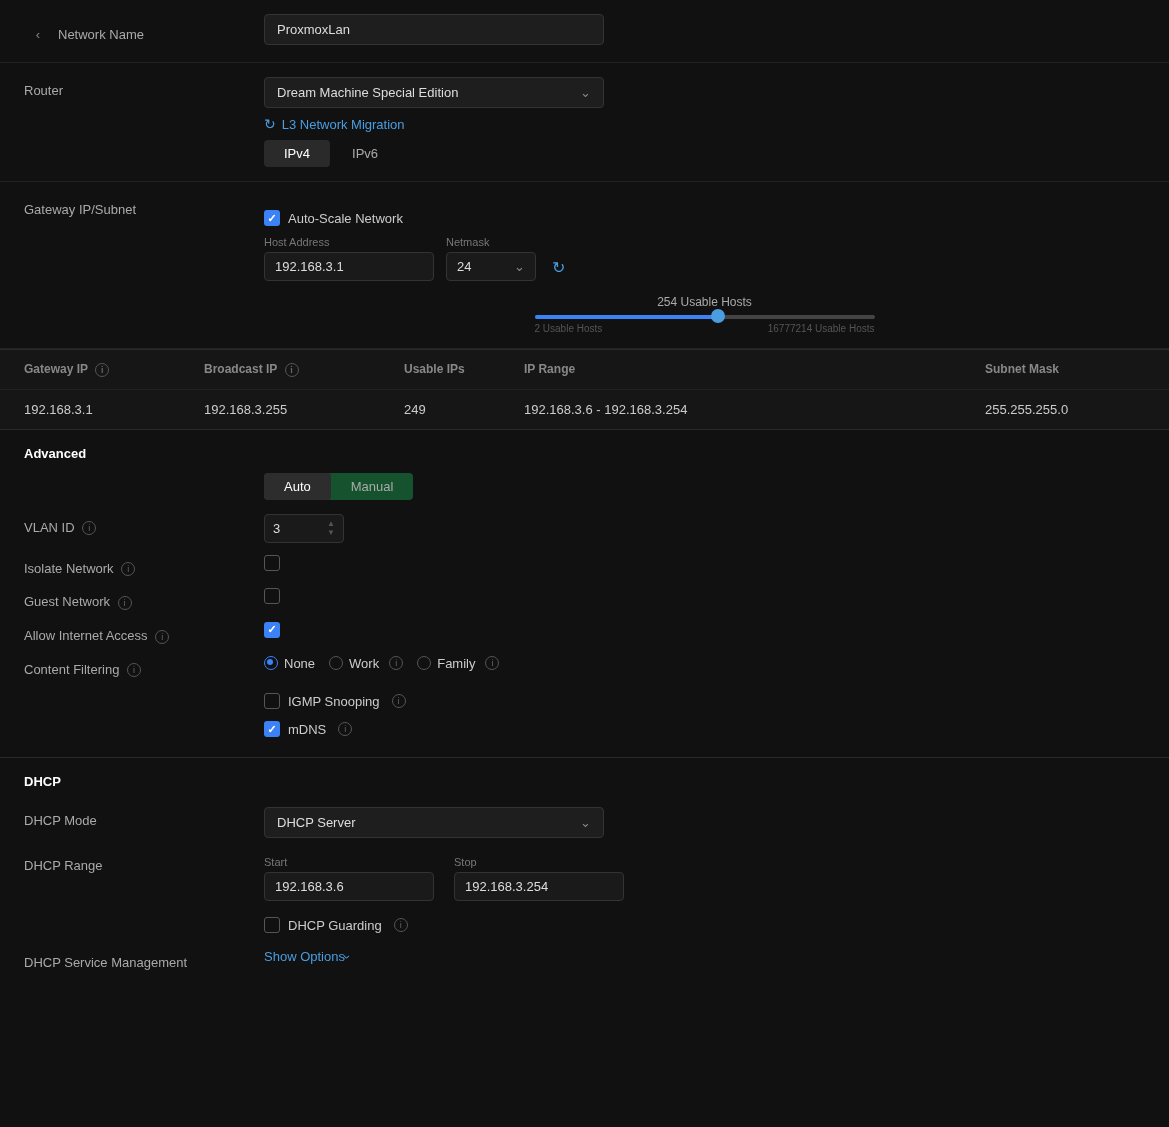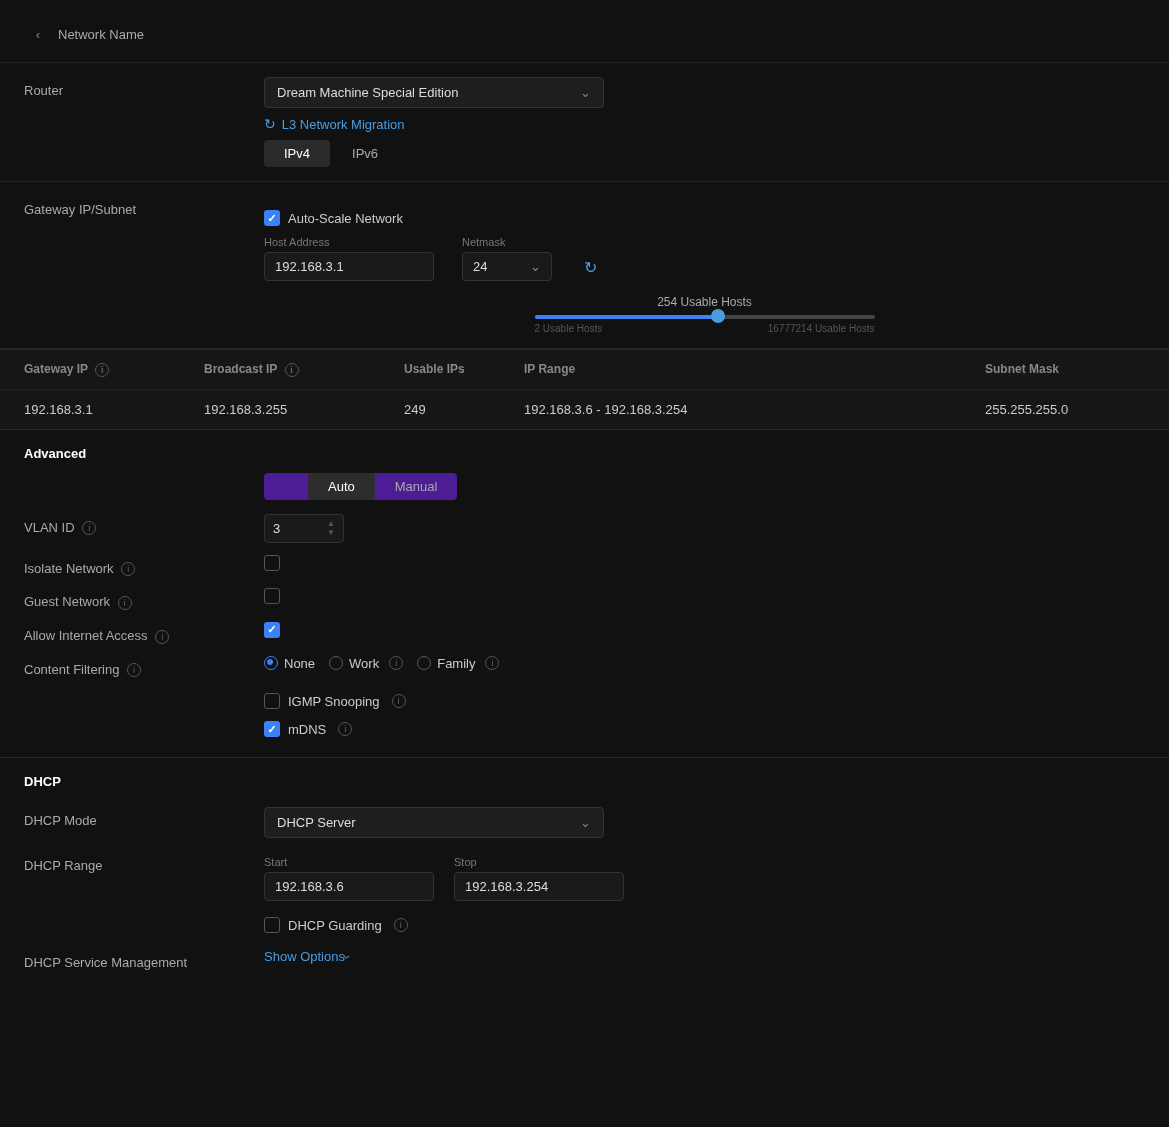--- a/index.html
+++ b/index.html
@@ -111,21 +111,21 @@
     .checkbox-empty {
       width: 16px;
       height: 16px;
       border: 1px solid #555;
       border-radius: 3px;
       cursor: pointer;
       flex-shrink: 0;
     }
     .host-fields {
       display: flex;
-      gap: 28px;
+      gap: 12px;
       margin-top: 10px;
       align-items: flex-end;
     }
     .field-group {
       display: flex;
       flex-direction: column;
       gap: 4px;
     }
     .field-label {
       color: #777;
@@ -250,25 +250,24 @@
     }
     
     .section-header {
       padding: 16px 24px 8px;
       color: #fff;
       font-size: 13px;
       font-weight: 600;
     }
     .toggle-group {
       display: flex;
-      background: #4c1d95;
+      background: #14532d;
       border-radius: 4px;
       overflow: hidden;
       width: fit-content;
-      padding-left: 44px;
     }
     .toggle-btn {
       padding: 6px 20px;
       cursor: pointer;
       font-size: 13px;
       color: #aaa;
     }
     .toggle-btn.active {
       background: #2d2d2d;
       color: #fff;
@@ -361,20 +360,23 @@
 
 <div class="page">
 
   <div class="form-row">
     <div class="label-col">
       <span style="display:flex; align-items:center; gap:6px;">
         <span class="back-btn">‹</span>
         <span class="label-text">Network Name</span>
       </span>
     </div>
+    <div class="input-col">
+      <input class="text-input" type="text" value="ProxmoxLan" style="">
+    </div>
   </div>
 
   <div class="form-row">
     <div class="label-col">
       <span class="label-text">Router</span>
     </div>
     <div class="input-col">
       <div class="select-dropdown">
         <span>Dream Machine Special Edition</span>
         <span style="color:#888;">⌄</span>

